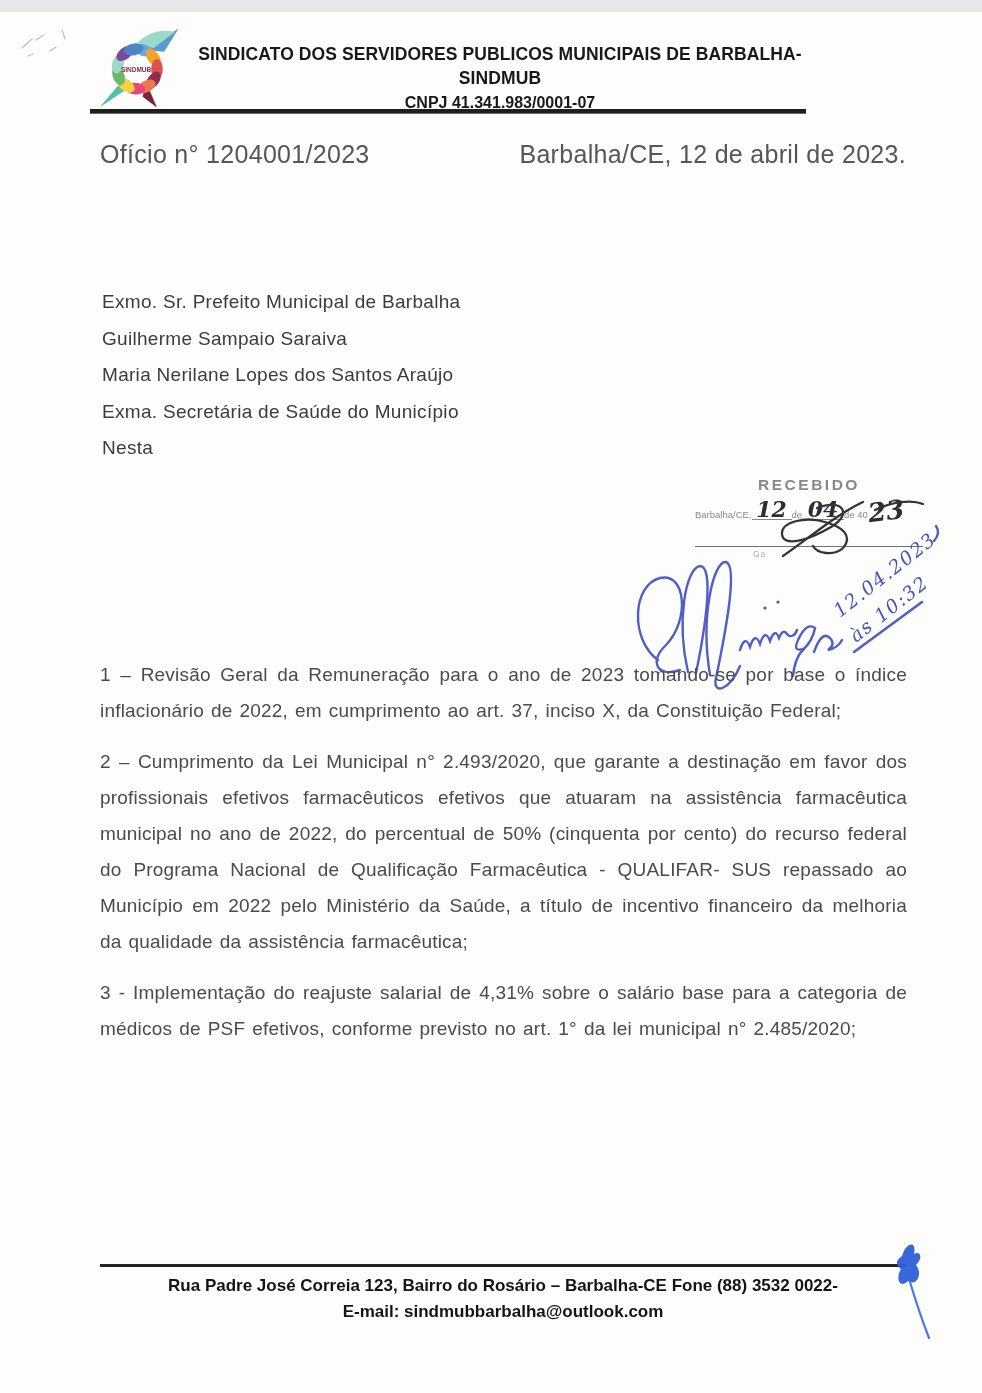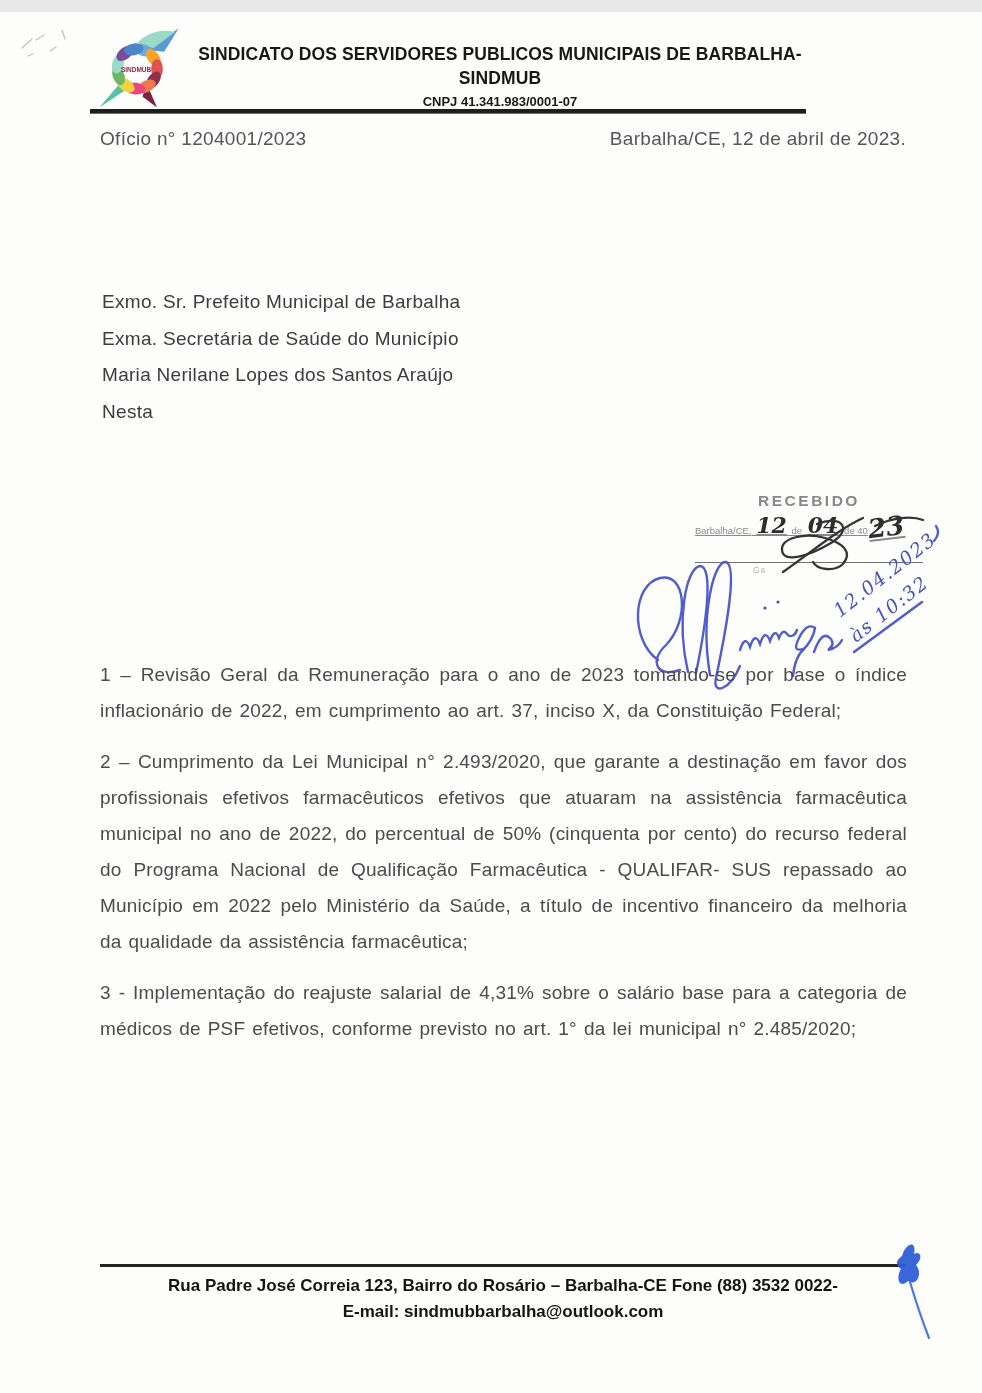--- a/index.html
+++ b/index.html
@@ -8,36 +8,36 @@
     background:#fdfdfc;overflow:hidden;
     font-family:"Liberation Sans","DejaVu Sans",sans-serif;
   }
   
   .logo{position:absolute;left:94px;top:14px;}
   .header-text{
     position:absolute;left:188px;top:30px;width:624px;text-align:center;
     color:#181818;font-weight:bold;
   }
   .header-text .org{font-size:17.5px;letter-spacing:.1px;line-height:24px;}
-  .header-text .cnpj{font-size:13px;margin-top:4px;text-align:center;}
+  .header-text .cnpj{font-size:16px;margin-top:4px;text-align:center;}
   .header-rule{position:absolute;left:90px;top:97px;width:716px;height:4px;
     background:#1e1e1e;border-bottom:1px solid #6a6a6a;}
   
-  .meta-row{position:absolute;left:100px;top:116px;width:806px;
+  .meta-row{position:absolute;left:100px;top:128px;width:806px;
     display:flex;justify-content:space-between;
-    font-size:19px;color:#55555a;letter-spacing:.3px;align-items:flex-end;}
+    font-size:25px;color:#55555a;letter-spacing:.3px;align-items:flex-end;}
   
   .recipients{position:absolute;left:102px;top:272px;
     font-size:19px;font-weight:normal;color:#3c3c40;line-height:36.5px;letter-spacing:.3px;}
   
-  .stamp{position:absolute;left:695px;top:480px;width:228px;color:#8f8f92;}
+  .stamp{position:absolute;left:695px;top:464px;width:228px;color:#8f8f92;}
   .stamp-title{font-size:15.5px;letter-spacing:2.5px;text-align:center;
     color:#87878c;font-weight:bold;}
   .stamp-line{display:flex;align-items:flex-end;font-size:9.5px;margin-top:6px;
-    color:#8a8a8e;white-space:nowrap;text-decoration:underline;}
+    color:#8a8a8e;white-space:nowrap;}
   .hand{font-family:"DejaVu Serif",serif;font-style:italic;font-weight:bold;
     color:#2d2d2f;font-size:22px;line-height:18px;transform:rotate(-7deg);}
   .blank{display:inline-block;border-bottom:1px solid #85858a;text-align:center;}
   .blank.day{width:40px;}
   .blank.month{width:42px;}
   .stamp-rule{margin-top:26px;border-top:1.5px solid #717175;}
   .stamp-sub{font-size:8.5px;color:#9d9da2;margin-top:2px;padding-left:58px;
     letter-spacing:1px;opacity:.8;}
   .stamp-scrawl{position:absolute;left:30px;top:18px;pointer-events:none;}
   
@@ -91,22 +91,23 @@
   </div>
   <div class="header-rule"></div>
 
   <div class="meta-row">
     <span>Ofício n° 1204001/2023</span>
     <span>Barbalha/CE, 12 de abril  de 2023.</span>
   </div>
 
   <div class="recipients">
     <div>Exmo. Sr. Prefeito Municipal de Barbalha</div>
+    <div>Guilherme Sampaio Saraiva</div>
+    <div>Maria Nerilane Lopes dos Santos  Araújo</div>
     <div>Exma. Secretária de Saúde do Município</div>
-    <div>Maria Nerilane Lopes dos Santos  Araújo</div>
     <div>Nesta</div>
   </div>
 
   <div class="stamp">
     <div class="stamp-title">RECEBIDO</div>
     <div class="stamp-line">
       <span>Barbalha/CE,</span>
       <span class="blank day"><span class="hand">12</span></span>
       <span>de</span>
       <span class="blank month"><span class="hand">04</span></span>

